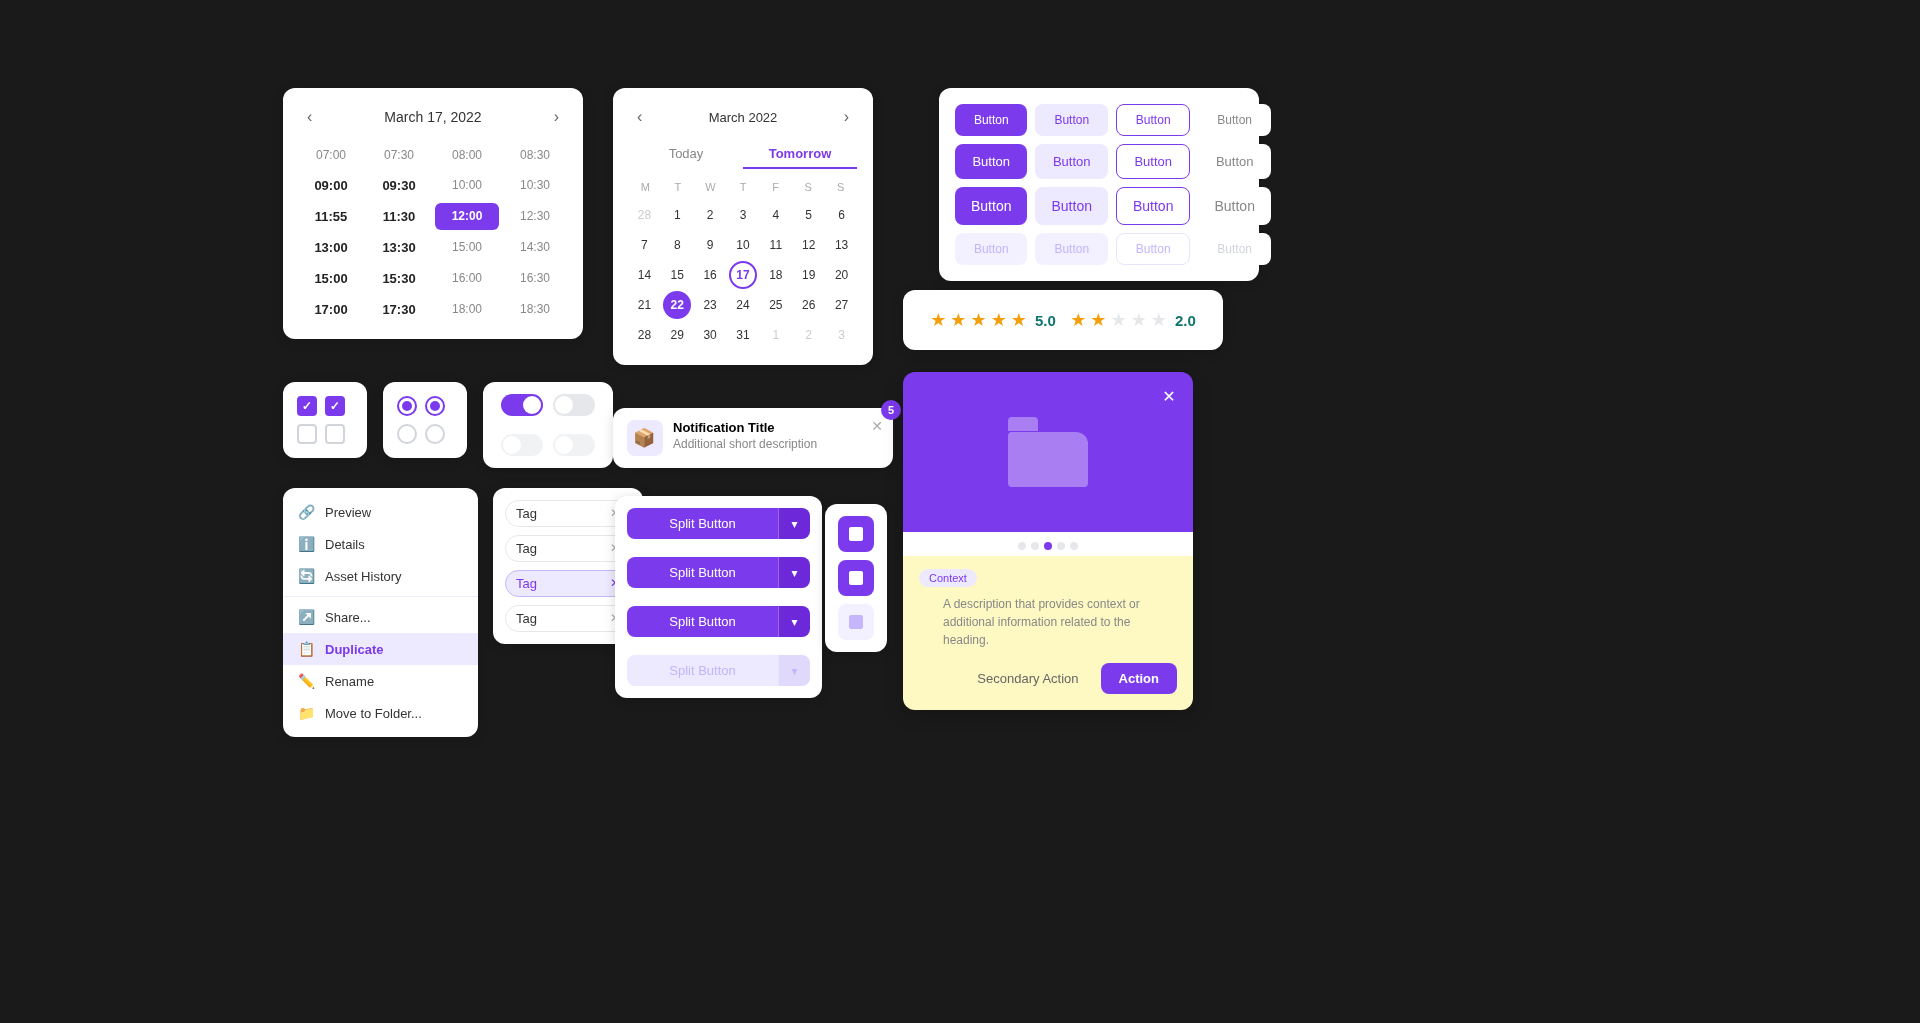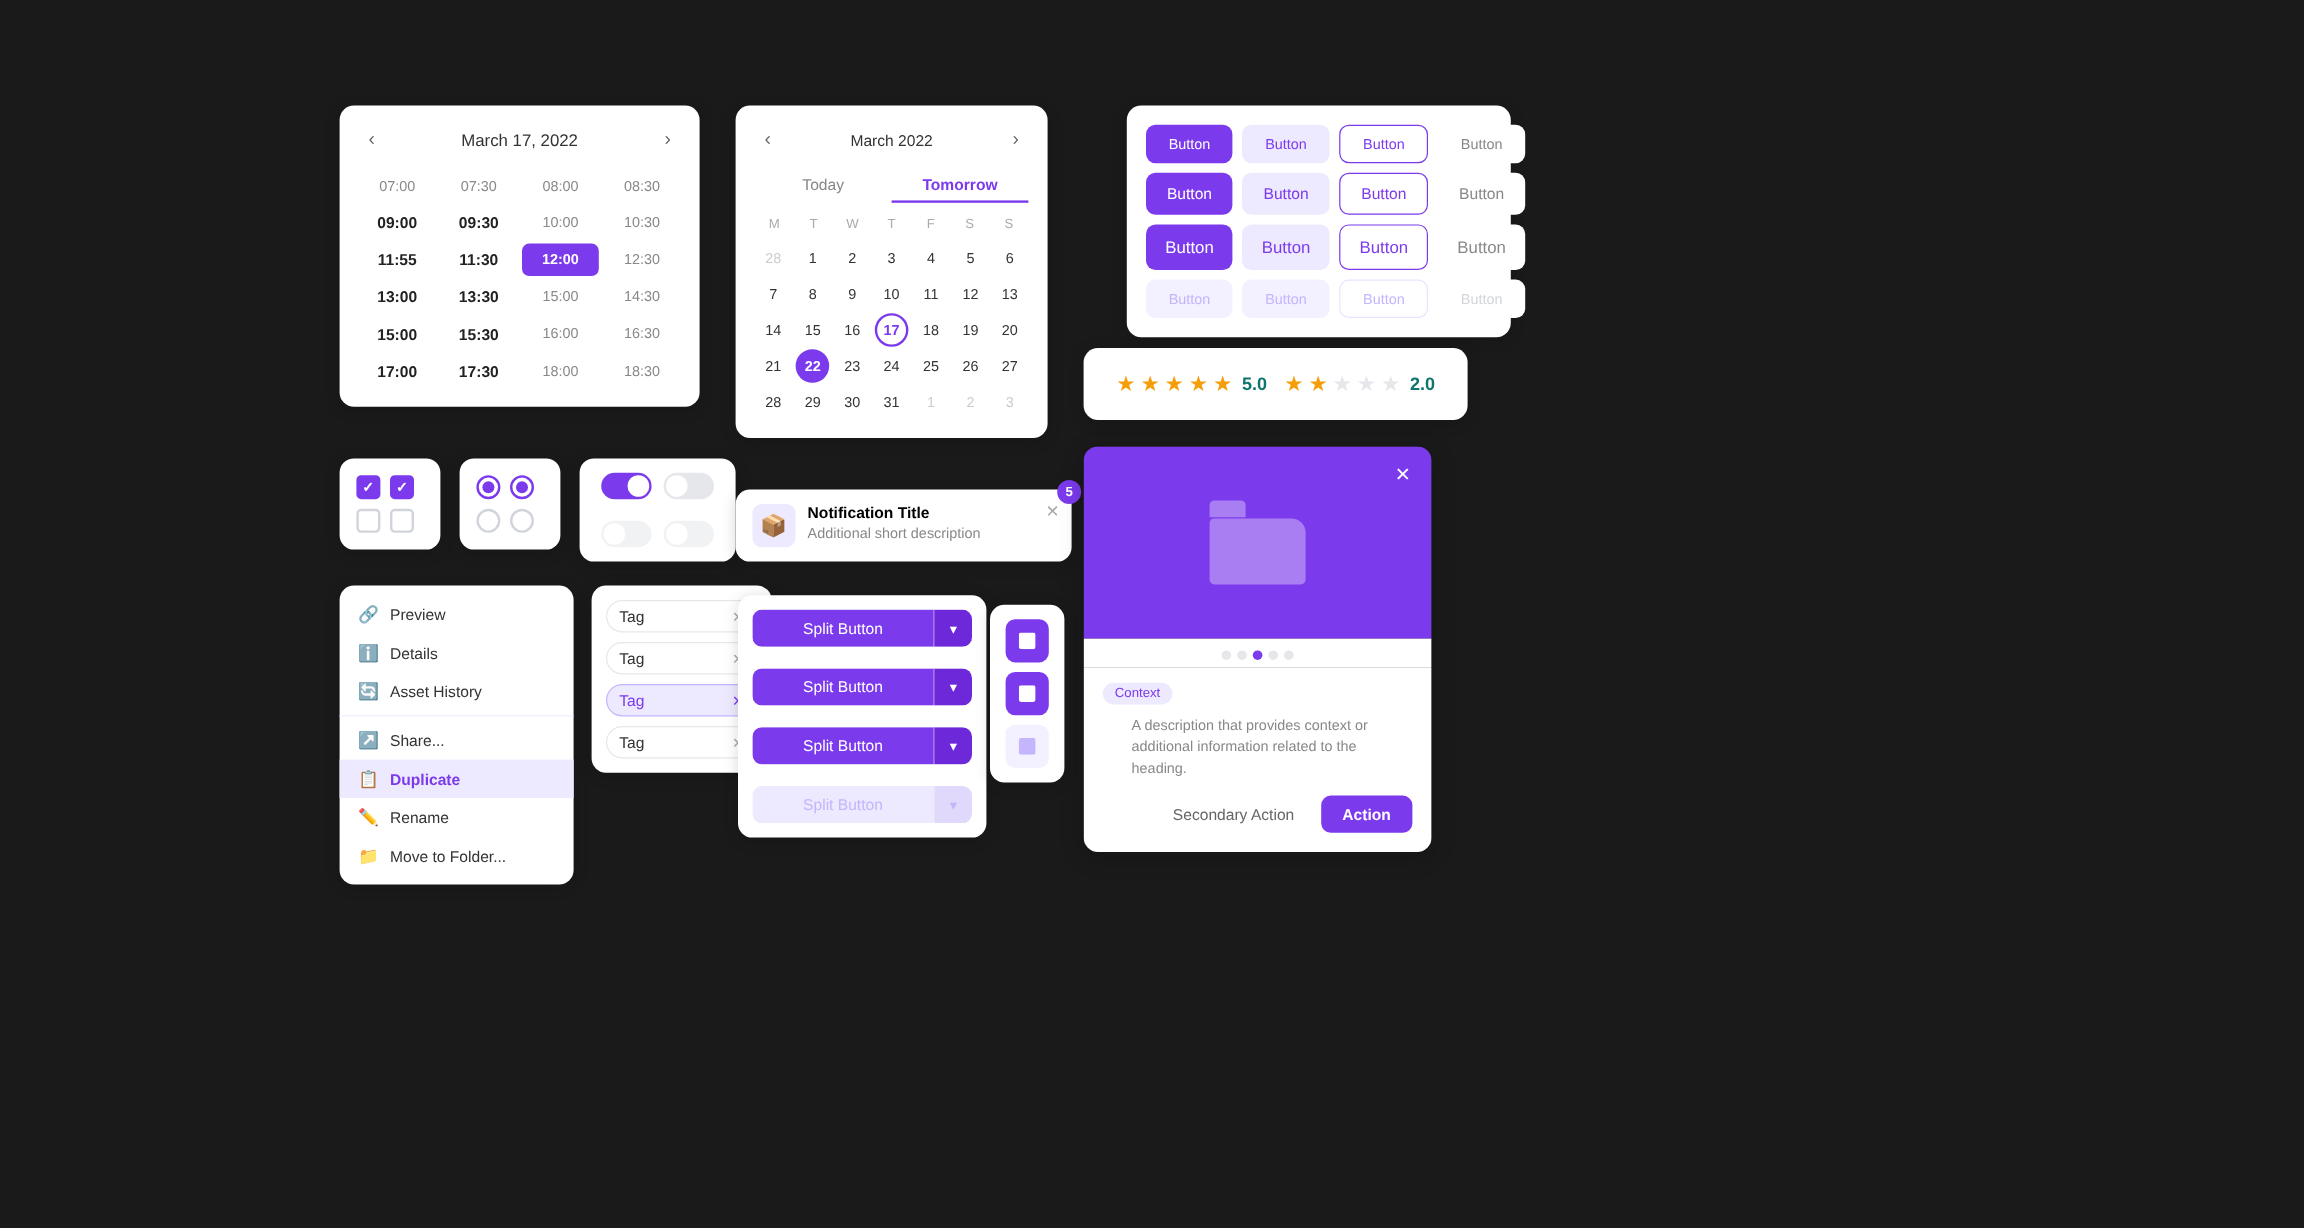--- a/index.html
+++ b/index.html
@@ -316,21 +316,21 @@
     
     .tags-card {
       width: 150px;
       padding: 12px;
       display: flex;
       flex-direction: column;
       gap: 8px;
     }
     .tag-item {
       display: flex;
-      align-items: flex-end;
+      align-items: flex-start;
       justify-content: space-between;
       padding: 5px 10px;
       border-radius: 16px;
       font-size: 13px;
       cursor: pointer;
     }
     .tag-default {
       background: #fff;
       border: 1.5px solid #e5e7eb;
       color: #333;
@@ -515,21 +515,21 @@
       background: #fff;
     }
     .dot {
       width: 8px;
       height: 8px;
       border-radius: 50%;
       background: #e5e7eb;
     }
     .dot.active { background: #7c3aed; }
     .product-card-body {
-      background: #ffffff;
+      background: #fef9c3;
       padding: 12px 16px 16px;
     }
     .context-badge {
       display: inline-block;
       padding: 3px 10px;
       background: #ede9fe;
       color: #7c3aed;
       border-radius: 12px;
       font-size: 11px;
       font-weight: 500;

